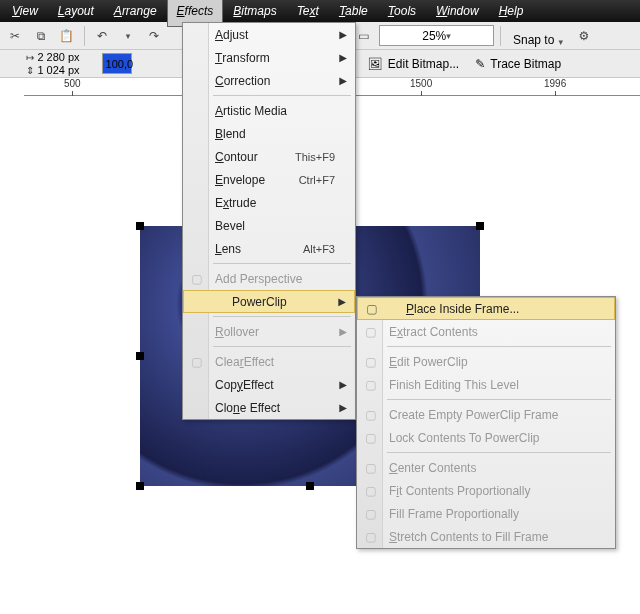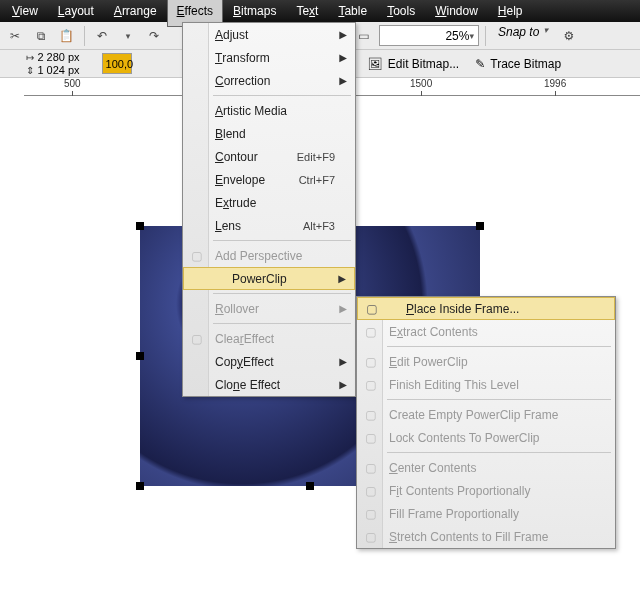--- a/index.html
+++ b/index.html
@@ -1,38 +1,38 @@
 <!DOCTYPE html>
 <html><head>
 <meta charset="utf-8">
 <style>
 * { margin: 0; padding: 0; box-sizing: border-box; font-family: "Segoe UI", Tahoma, sans-serif; font-size: 12px; }
 body { width: 640px; height: 614px; background: #fff; overflow: hidden; position: relative; }
 
 
 .menubar { display: flex; background: linear-gradient(#333, #111); height: 22px; align-items: center; padding: 0 2px; }
-.menubar .mitem { color: #fff; padding: 3px 10px; cursor: default; }
+.menubar .mitem { color: #fff; padding: 3px 10px; cursor: default; font-style: italic; }
 .menubar .mitem.active { background: #d0d0d0; color: #000; border: 1px solid #666; padding: 8px 9px; }
 .menubar .mitem .ul { text-decoration: underline; }
 
 
 .toolbar { display: flex; align-items: center; height: 28px; background: #ececec; border-bottom: 1px solid #c9c9c9; padding: 0 4px; gap: 4px; }
 .toolbar .tbtn { width: 22px; height: 22px; display: flex; align-items: center; justify-content: center; color: #444; }
 .toolbar .sep { width: 1px; height: 20px; background: #c0c0c0; margin: 0 2px; }
-.zoom-combo { width: 100px; height: 21px; border: 1px solid #9a9a9a; background: #fff; display: flex; align-items: center; padding: 0 4px; justify-content: flex-end; }
-.snap-combo { display: flex; align-items: flex-start; gap: 4px; padding: 0 6px; height: 22px; font-style: italic; }
+.zoom-combo { width: 115px; height: 21px; border: 1px solid #9a9a9a; background: #fff; display: flex; align-items: center; padding: 0 4px; justify-content: center; }
+.snap-combo { display: flex; align-items: flex-end; gap: 4px; padding: 0 6px; height: 22px; }
 .caret { font-size: 9px; color: #555; }
 
 
 .propbar { display: flex; align-items: center; height: 28px; background: #ececec; border-bottom: 1px solid #c9c9c9; padding: 0 4px; gap: 4px; }
 .dim-group { display: flex; flex-direction: column; gap: 1px; margin-left: 22px; }
 .dim-field { display: flex; align-items: center; height: 12px; gap: 3px; }
 .dim-field .ico { font-size: 10px; color: #333; }
 .dim-field .val { font-size: 11px; }
-.num-field { width: 30px; height: 21px; border: 1px solid #9a9a9a; background: #eab308; font-size: 11px; padding: 0 3px; display: flex; align-items: center; }
+.num-field { width: 30px; height: 21px; border: 1px solid #9a9a9a; background: #1d4ed8; font-size: 11px; padding: 0 3px; display: flex; align-items: center; }
 .btn-label { display: flex; align-items: center; gap: 5px; padding: 0 6px; height: 22px; }
 
 
 .ruler-h { position: relative; height: 18px; background: #fff; border-bottom: 1px solid #888; margin-left: 24px; text-align: right; }
 .ruler-h .tick { position: absolute; top: 0; font-size: 10px; color: #333; }
 .ruler-h .tick::before { content: ""; position: absolute; left: 50%; top: 13px; width: 1px; height: 5px; background: #555; }
 
 
 .canvas-area { position: absolute; left: 0; top: 96px; right: 0; bottom: 0; background: #fff; }
 
@@ -158,23 +158,24 @@
 
 <div class="dropdown effects-menu">
   <div class="iconstrip"></div>
   <div class="effects-body">
       <div class="dm-item"><span class="ul">A</span>djust<span class="arrow">▶</span></div>
       <div class="dm-item"><span class="ul">T</span>ransform<span class="arrow">▶</span></div>
       <div class="dm-item"><span class="ul">C</span>orrection<span class="arrow">▶</span></div>
       <div class="dm-sep"></div>
       <div class="dm-item"><span class="ul">A</span>rtistic Media</div>
       <div class="dm-item"><span class="ul">B</span>lend</div>
-      <div class="dm-item"><span class="ul">C</span>ontour<span class="shortcut">Edit+F9</span></div>
+      <div class="dm-item"><span class="ul">C</span>ontour<span class="shortcut">This+F9</span></div>
       <div class="dm-item"><span class="ul">E</span>nvelope<span class="shortcut">Ctrl+F7</span></div>
       <div class="dm-item">E<span class="ul">x</span>trude</div>
+      <div class="dm-item">Bevel</div>
       <div class="dm-item"><span class="ul">L</span>ens<span class="shortcut">Alt+F3</span></div>
       <div class="dm-sep"></div>
       <div class="dm-item disabled"><span class="dicon">▢</span>Add Perspective</div>
       <div class="dm-item hl">PowerClip<span class="arrow">▶</span></div>
       <div class="dm-sep"></div>
       <div class="dm-item disabled"><span class="ul">R</span>ollover<span class="arrow">▶</span></div>
       <div class="dm-sep"></div>
       <div class="dm-item disabled"><span class="dicon">▢</span>Clea<span class="ul">r</span> Effect</div>
       <div class="dm-item">Cop<span class="ul">y</span> Effect<span class="arrow">▶</span></div>
       <div class="dm-item">Clo<span class="ul">n</span>e Effect<span class="arrow">▶</span></div>

